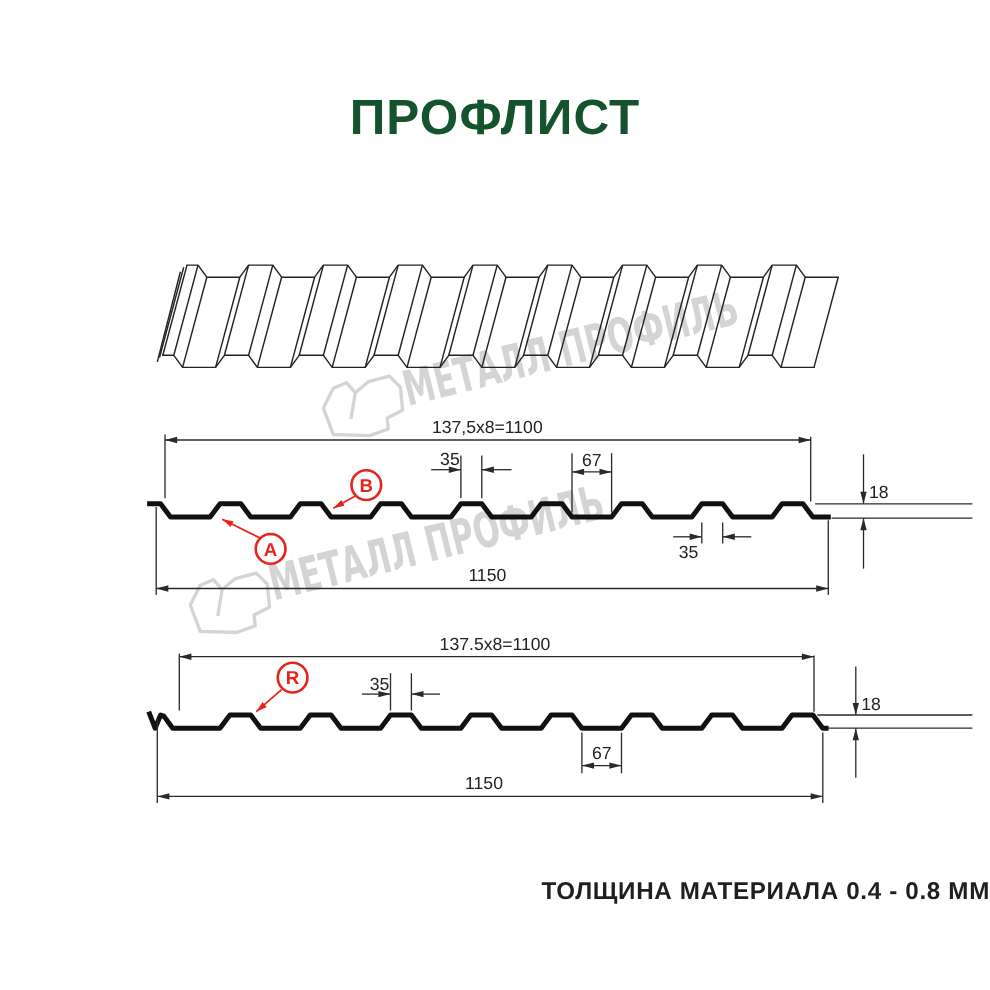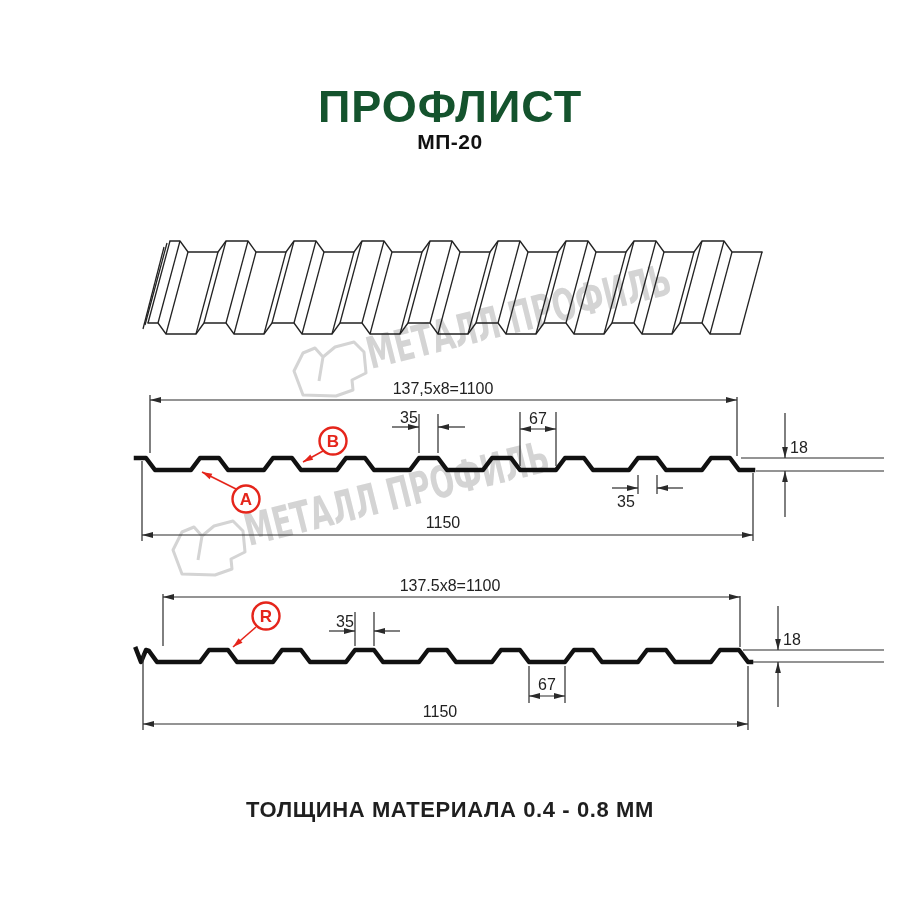--- a/index.html
+++ b/index.html
@@ -3,38 +3,37 @@
 <meta charset="utf-8">
 <style>
   html,body{margin:0;padding:0;background:#ffffff;}
   #stage{position:relative;width:900px;height:900px;background:#fff;overflow:hidden;
          font-family:"Liberation Sans","DejaVu Sans",sans-serif;}
   #scene{position:absolute;left:0;top:0;}
   .title{position:absolute;left:0;top:81px;width:100%;text-align:center;
          font-size:45px;font-weight:800;letter-spacing:1px;color:#14532d;}
   .subtitle{position:absolute;left:0;top:130px;width:100%;text-align:center;
          font-size:21px;font-weight:bold;letter-spacing:.5px;color:#111;}
-  .note{position:absolute;left:0;top:797px;width:100%;text-align:center;
+  .note{position:absolute;left:0;top:797px;width:100%;text-align:right;
          font-size:22px;font-weight:bold;letter-spacing:.6px;color:#1f1f1f;}
   text.dim{font-family:"Liberation Sans","DejaVu Sans",sans-serif;font-size:16px;fill:#222;}
   text.dim.mid{text-anchor:middle;}
   text.wm{font-family:"DejaVu Sans","Liberation Sans",sans-serif;font-weight:bold;
           font-size:44px;fill:#d4d4d4;}
   text.reflabel{font-family:"Liberation Sans","DejaVu Sans",sans-serif;font-size:17px;
           font-weight:bold;fill:#e5251b;text-anchor:middle;}
   .wm-logo{fill:none;stroke:#d4d4d4;stroke-width:3;stroke-linejoin:round;}
   circle.ref{fill:none;stroke:#e5251b;stroke-width:2.4;}
 </style>
 </head>
 <body>
 
 <div id="stage">
 
   <div class="title">ПРОФЛИСТ</div>
-  <div class="subtitle">МП-20</div>
 
   <svg id="scene" width="900" height="900" viewBox="0 0 900 900">
 
     <g id="wm">
       <path class="wm-logo" d="M294,371 L303,353 L315,348 L323,357 L335,347 L354,342 L364,352 L366,373 L352,380 L353,390 L336,396 L303,395 Z M323,357 L319,381"></path>
       <path class="wm-logo" transform="translate(-121,179)" d="M294,371 L303,353 L315,348 L323,357 L335,347 L354,342 L364,352 L366,373 L352,380 L353,390 L336,396 L303,395 Z M323,357 L319,381"></path>
       <text class="wm" x="371" y="369" transform="rotate(-14 371 369)" textLength="312" lengthAdjust="spacingAndGlyphs">МЕТАЛЛ ПРОФИЛЬ</text>
       <text class="wm" x="249" y="546" transform="rotate(-14 249 546)" textLength="312" lengthAdjust="spacingAndGlyphs">МЕТАЛЛ ПРОФИЛЬ</text>
     </g>
 

